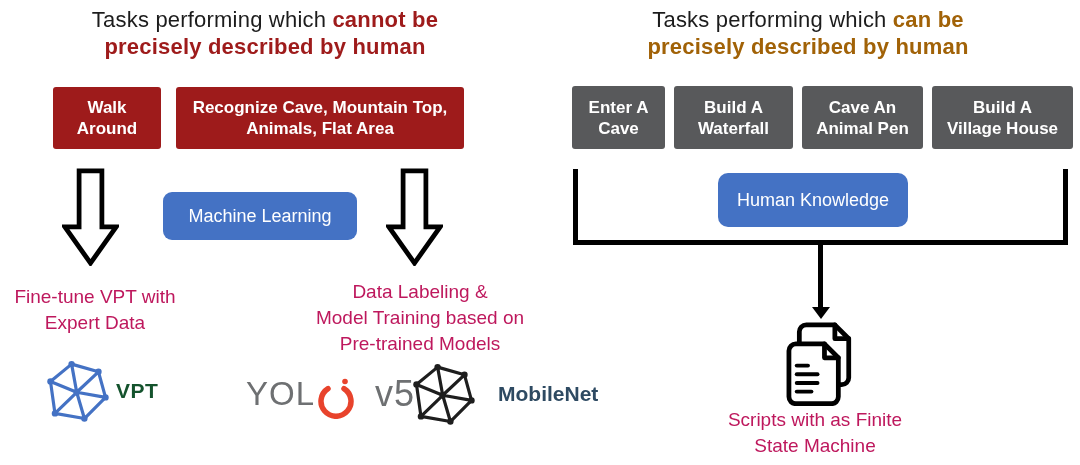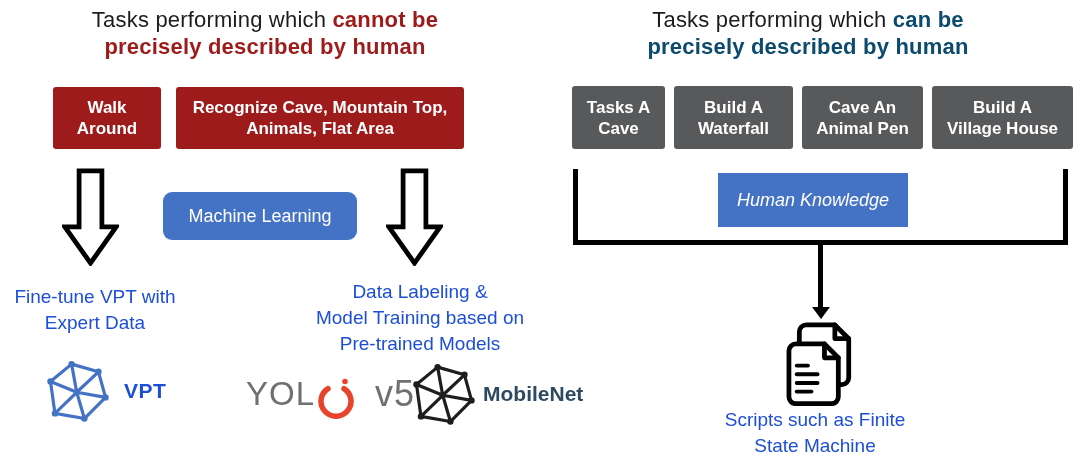--- a/index.html
+++ b/index.html
@@ -5,49 +5,49 @@
   html,body { margin:0; padding:0; background:#ffffff; }
   .canvas {
     position:relative; width:1080px; height:465px; overflow:hidden;
     background:#ffffff; font-family:"Liberation Sans", sans-serif;
   }
   .title {
     position:absolute; text-align:center; font-size:22px; line-height:27px;
     color:#1c1c1c; letter-spacing:0.2px;
   }
   .hl-red  { color:#9E1B1B; font-weight:bold; }
-  .hl-dark { color:#0c4a6e; font-weight:bold; }
+  .hl-dark { color:#a16207; font-weight:bold; }
   .box {
     position:absolute; display:flex; align-items:center; justify-content:center;
     text-align:center; color:#ffffff; font-weight:bold; font-size:17px;
     line-height:21px; white-space:pre-line; border-radius:3px;
   }
   .red  { background:#9E1B1B; }
   .gray { background:#58595B; }
   .pill {
     position:absolute; display:flex; align-items:center; justify-content:center;
     background:#4472C4; color:#ffffff; font-size:18px; border-radius:9px;
     text-align:center;
   }
   .caption {
     position:absolute; text-align:center; font-size:19px; line-height:26px;
-    color:#1d4ed8; white-space:pre-line;
+    color:#be185d; white-space:pre-line;
   }
   .bk { position:absolute; background:#000000; }
   .tri {
     position:absolute; width:0; height:0;
     border-left:9px solid transparent; border-right:9px solid transparent;
     border-top:12px solid #000000;
   }
   .barrow { position:absolute; }
   .logo-row { position:absolute; display:flex; align-items:center; }
   .net-blue  { color:#4472C4; }
   .net-black { color:#1e1e1e; }
-  .vpt-text { margin-left:14px; font-weight:bold; font-size:21px; color:#1d4ed8; letter-spacing:0.5px; }
-  .mbn-text { margin-left:7px; font-weight:bold; font-size:21px; color:#2E4A62; }
+  .vpt-text { margin-left:6px; font-weight:bold; font-size:21px; color:#14532d; letter-spacing:0.5px; }
+  .mbn-text { margin-left:22px; font-weight:bold; font-size:21px; color:#2E4A62; }
   .yolo-txt { font-size:33px; color:#6E7072; letter-spacing:1px; }
   .yolo-v5  { font-size:36px; color:#6E7072; margin-left:18px; }
   .yolo-o   { position:relative; top:3px; margin:0 1px; }
 </style>
 </head>
 <body>
 
 <div class="canvas">
 
   <div class="title" style="left:40px; top:6px; width:450px;">
@@ -58,21 +58,21 @@
   <div class="title" style="left:578px; top:6px; width:460px;">
     <span>Tasks performing which </span><span class="hl-dark">can be</span>
     <div class="hl-dark">precisely described by human</div>
   </div>
 
   <div class="box red" style="left:53px; top:87px; width:108px; height:62px;">Walk
 Around</div>
   <div class="box red" style="left:176px; top:87px; width:288px; height:62px;">Recognize Cave, Mountain Top,
 Animals, Flat Area</div>
 
-  <div class="box gray" style="left:572px; top:86px; width:93px; height:63px;">Tasks A
+  <div class="box gray" style="left:572px; top:86px; width:93px; height:63px;">Enter A
 Cave</div>
   <div class="box gray" style="left:674px; top:86px; width:119px; height:63px;">Build A
 Waterfall</div>
   <div class="box gray" style="left:802px; top:86px; width:121px; height:63px;">Cave An
 Animal Pen</div>
   <div class="box gray" style="left:932px; top:86px; width:141px; height:63px;">Build A
 Village House</div>
 
   <svg class="barrow" style="left:62px; top:168px;" width="57" height="98" viewBox="0 0 60 103">
     <polygon points="18,3 42,3 42,62 57,62 30,100 3,62 18,62" fill="#ffffff" stroke="#000000" stroke-width="5"></polygon>
@@ -135,33 +135,33 @@
     </svg>
     <span class="mbn-text">MobileNet</span>
   </div>
 
   <div class="bk" style="left:573px; top:169px; width:5px; height:74px;"></div>
   <div class="bk" style="left:1063px; top:169px; width:5px; height:74px;"></div>
   <div class="bk" style="left:573px; top:240px; width:495px; height:5px;"></div>
   <div class="bk" style="left:818px; top:243px; width:5px; height:66px;"></div>
   <div class="tri" style="left:812px; top:307px;"></div>
 
-  <div class="pill" style="left:718px; top:173px; width:190px; height:54px; border-radius:0;font-style:italic;">Human Knowledge</div>
+  <div class="pill" style="left:718px; top:173px; width:190px; height:54px; border-radius:10px;">Human Knowledge</div>
 
   <svg style="position:absolute; left:782px; top:320px;" width="78" height="86" viewBox="0 0 90 98">
     <g fill="#ffffff" stroke="#000000" stroke-width="5.5" stroke-linejoin="round" stroke-linecap="round">
       <path d="M28,5 h33 l16,16 v45 a8,8 0 0 1 -8,8 h-41 a8,8 0 0 1 -8,-8 v-53 a8,8 0 0 1 8,-8 z"></path>
       <path d="M61,5 v16 h16" fill="none"></path>
       <path d="M16,27 h33 l16,16 v45 a8,8 0 0 1 -8,8 h-41 a8,8 0 0 1 -8,-8 v-53 a8,8 0 0 1 8,-8 z"></path>
       <path d="M49,27 v16 h16" fill="none"></path>
     </g>
     <g stroke="#000000" stroke-width="4.5" stroke-linecap="round">
       <path d="M17,52 h13"></path>
       <path d="M17,62 h24"></path>
       <path d="M17,72 h24"></path>
       <path d="M17,82 h17"></path>
     </g>
   </svg>
 
-  <div class="caption" style="left:695px; top:407px; width:240px;">Scripts such as Finite
+  <div class="caption" style="left:695px; top:407px; width:240px;">Scripts with as Finite
 State Machine</div>
 
 </div>
 
 </body></html>

